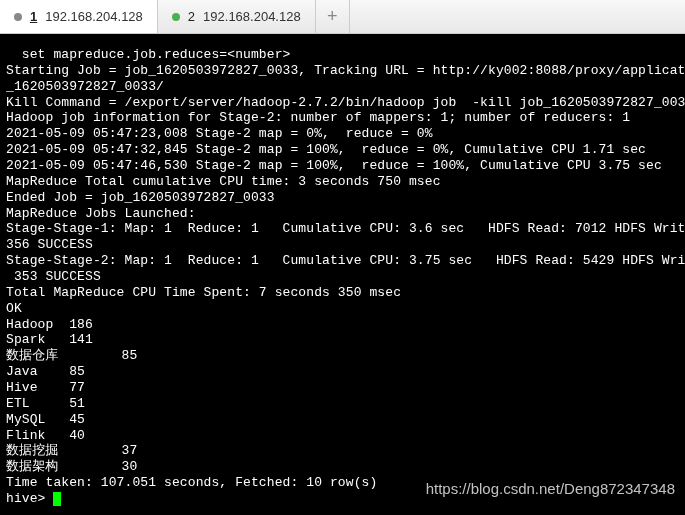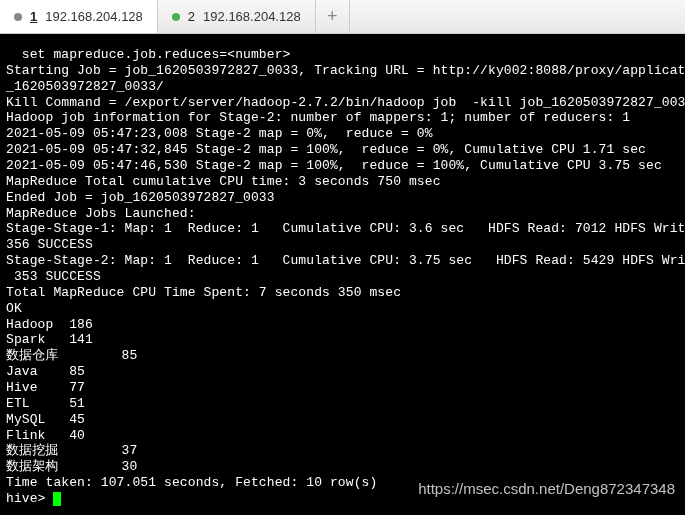--- a/index.html
+++ b/index.html
@@ -120,13 +120,13 @@
 Java    85
 Hive    77
 ETL     51
 MySQL   45
 Flink   40
 数据挖掘        37
 数据架构        30
 Time taken: 107.051 seconds, Fetched: 10 row(s)</span>
 <span>hive&gt; </span><span class="cursor"></span></div>
 
-<div class="watermark">https://msec.csdn.net/Deng872347348</div>
+<div class="watermark">https://blog.csdn.net/Deng872347348</div>
 
 </body></html>

